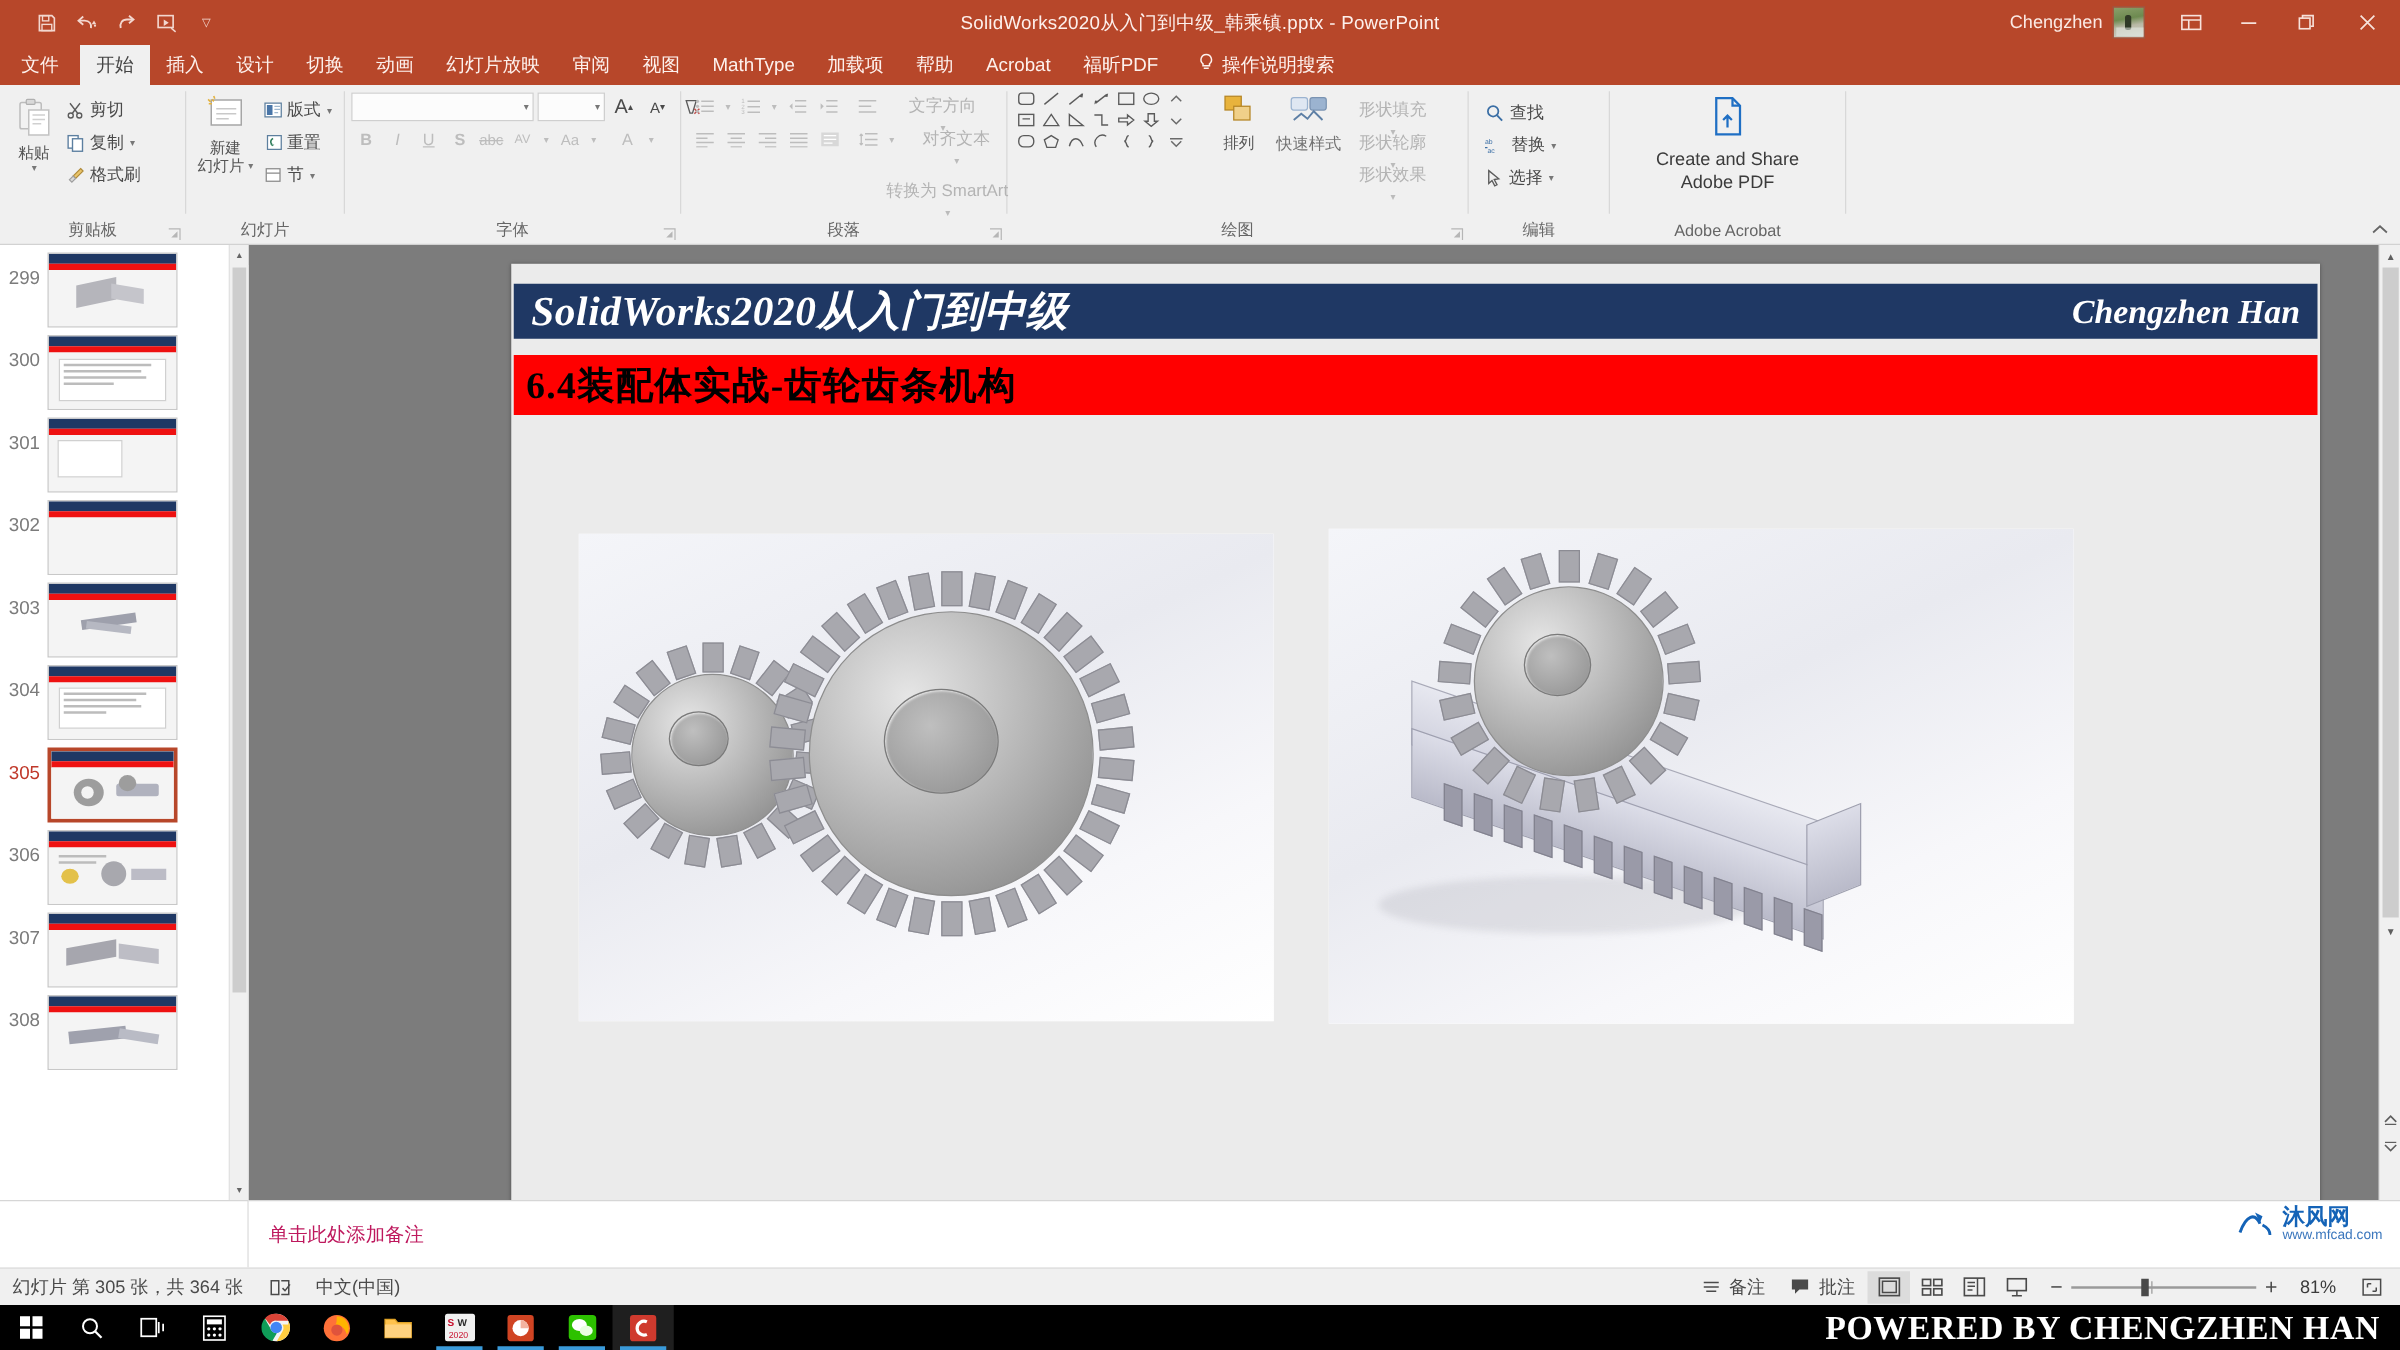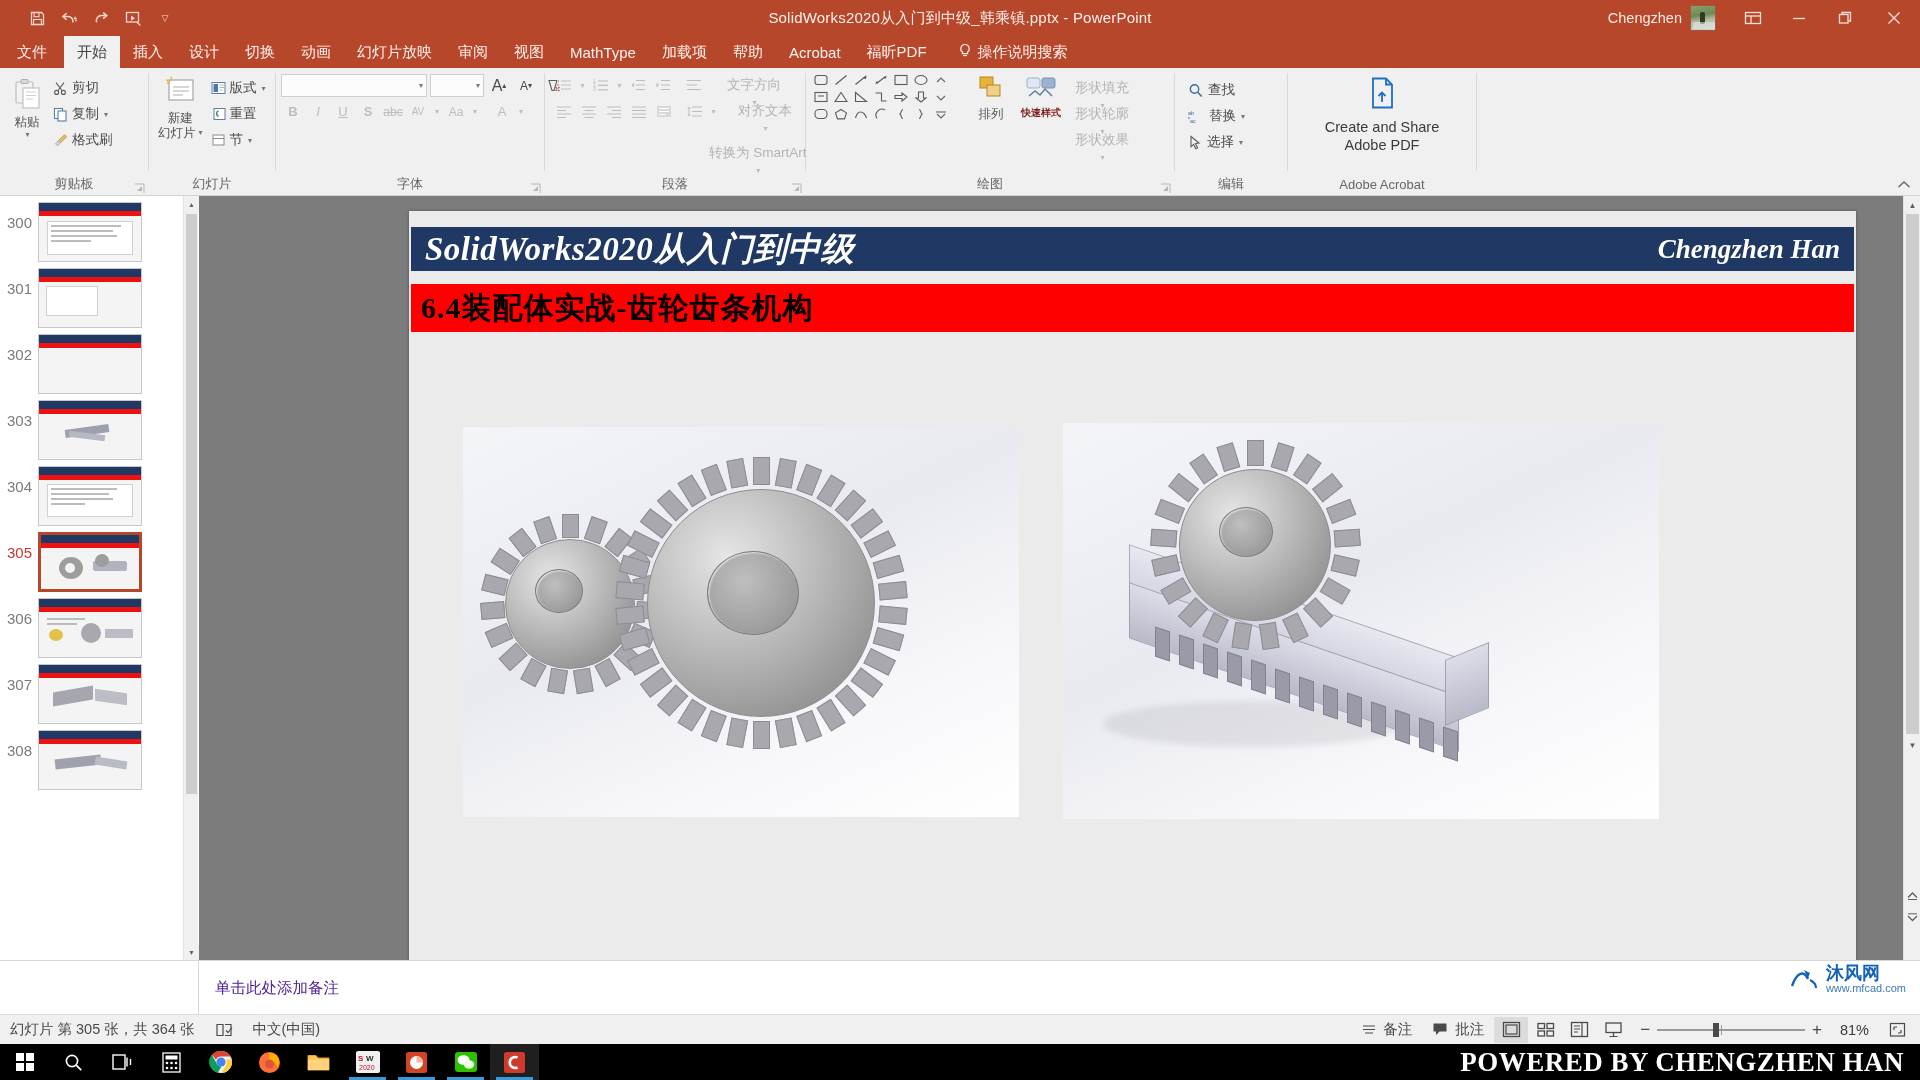--- a/index.html
+++ b/index.html
@@ -126,21 +126,21 @@
   .prow { display: flex; align-items: center; gap: 1px; }
 
   
   .shapes {
     width: 148px; display: grid; grid-template-columns: repeat(7, 20px);
     grid-auto-rows: 17px; align-items: center; justify-items: center;
     color: #5b5b5b;
   }
   .qstyle {
     display: flex; flex-direction: column; align-items: center;
-    font-size: 10px; color: #7f1d1d; padding: 2px 4px 0; line-height: 1.15; text-align: center; font-weight: bold;
+    font-size: 13px; color: #737373; padding: 2px 4px 0; line-height: 1.15; text-align: center;
   }
   .acrobat-btn {
     display: flex; flex-direction: column; align-items: center; justify-content: center;
     padding: 4px 14px; color: #3b3b3b; font-size: 14.5px; line-height: 1.25; text-align: center;
   }
   .ribbon-collapse {
     position: absolute; right: 9px; bottom: 3px; color: #666; font-size: 11px;
   }
 
   
@@ -256,21 +256,21 @@
     position: absolute; background: rgba(140,140,150,.18); border-radius: 50%;
     filter: blur(3px);
   }
 
   
   .notes {
     position: absolute; left: 199px; top: 960px; right: 0; height: 54px;
     background: #ffffff; border-top: 1px solid #d6d6d6;
   }
   .notes span {
-    position: absolute; left: 16px; top: 17px; color: #4c1d95; font-size: 15.5px;
+    position: absolute; left: 16px; top: 17px; color: #be185d; font-size: 15.5px;
   }
   .notes-left {
     position: absolute; left: 0; top: 960px; width: 199px; height: 54px; background:#ffffff;
     border-top: 1px solid #d6d6d6; border-right: 1px solid #d6d6d6;
   }
 
   
   .vscroll {
     position: absolute; right: 0; top: 196px; width: 17px; height: 764px; background: #f0f0f0;
     border-left: 1px solid #e0e0e0;
@@ -886,20 +886,30 @@
 
     <div class="ribbon-collapse">
       <svg width="14" height="10" viewBox="0 0 14 10">
           <path d="M1.5 7L7 2l5.5 5" fill="none" stroke="#666" stroke-width="1.4"></path>
         </svg>
     </div>
   </div>
 
   <div class="thumbpane">
 
+    <div class="thumb-row">
+      <div class="thumb-num">299</div>
+      <div class="thumb-card">
+        <div class="tc-blue"></div>
+          <div class="tc-red"></div>
+          <div class="tc-body"></div>
+        <div class="tc-rect" style="left:22px;top:22px;width:32px;height:18px;background:#b5b5bb;transform:skewY(-12deg);"></div>
+        <div class="tc-rect" style="left:50px;top:26px;width:26px;height:12px;background:#c5c5cb;transform:skewY(10deg);"></div>
+      </div>
+    </div>
 
     <div class="thumb-row">
       <div class="thumb-num">300</div>
       <div class="thumb-card">
         <div class="tc-blue"></div>
           <div class="tc-red"></div>
           <div class="tc-body"></div>
         <div class="tc-white" style="left:8px;top:18px;width:86px;height:34px;"></div>
         <div class="tc-line" style="left:12px;top:22px;width:70px;"></div>
         <div class="tc-line" style="left:12px;top:27px;width:62px;"></div>

